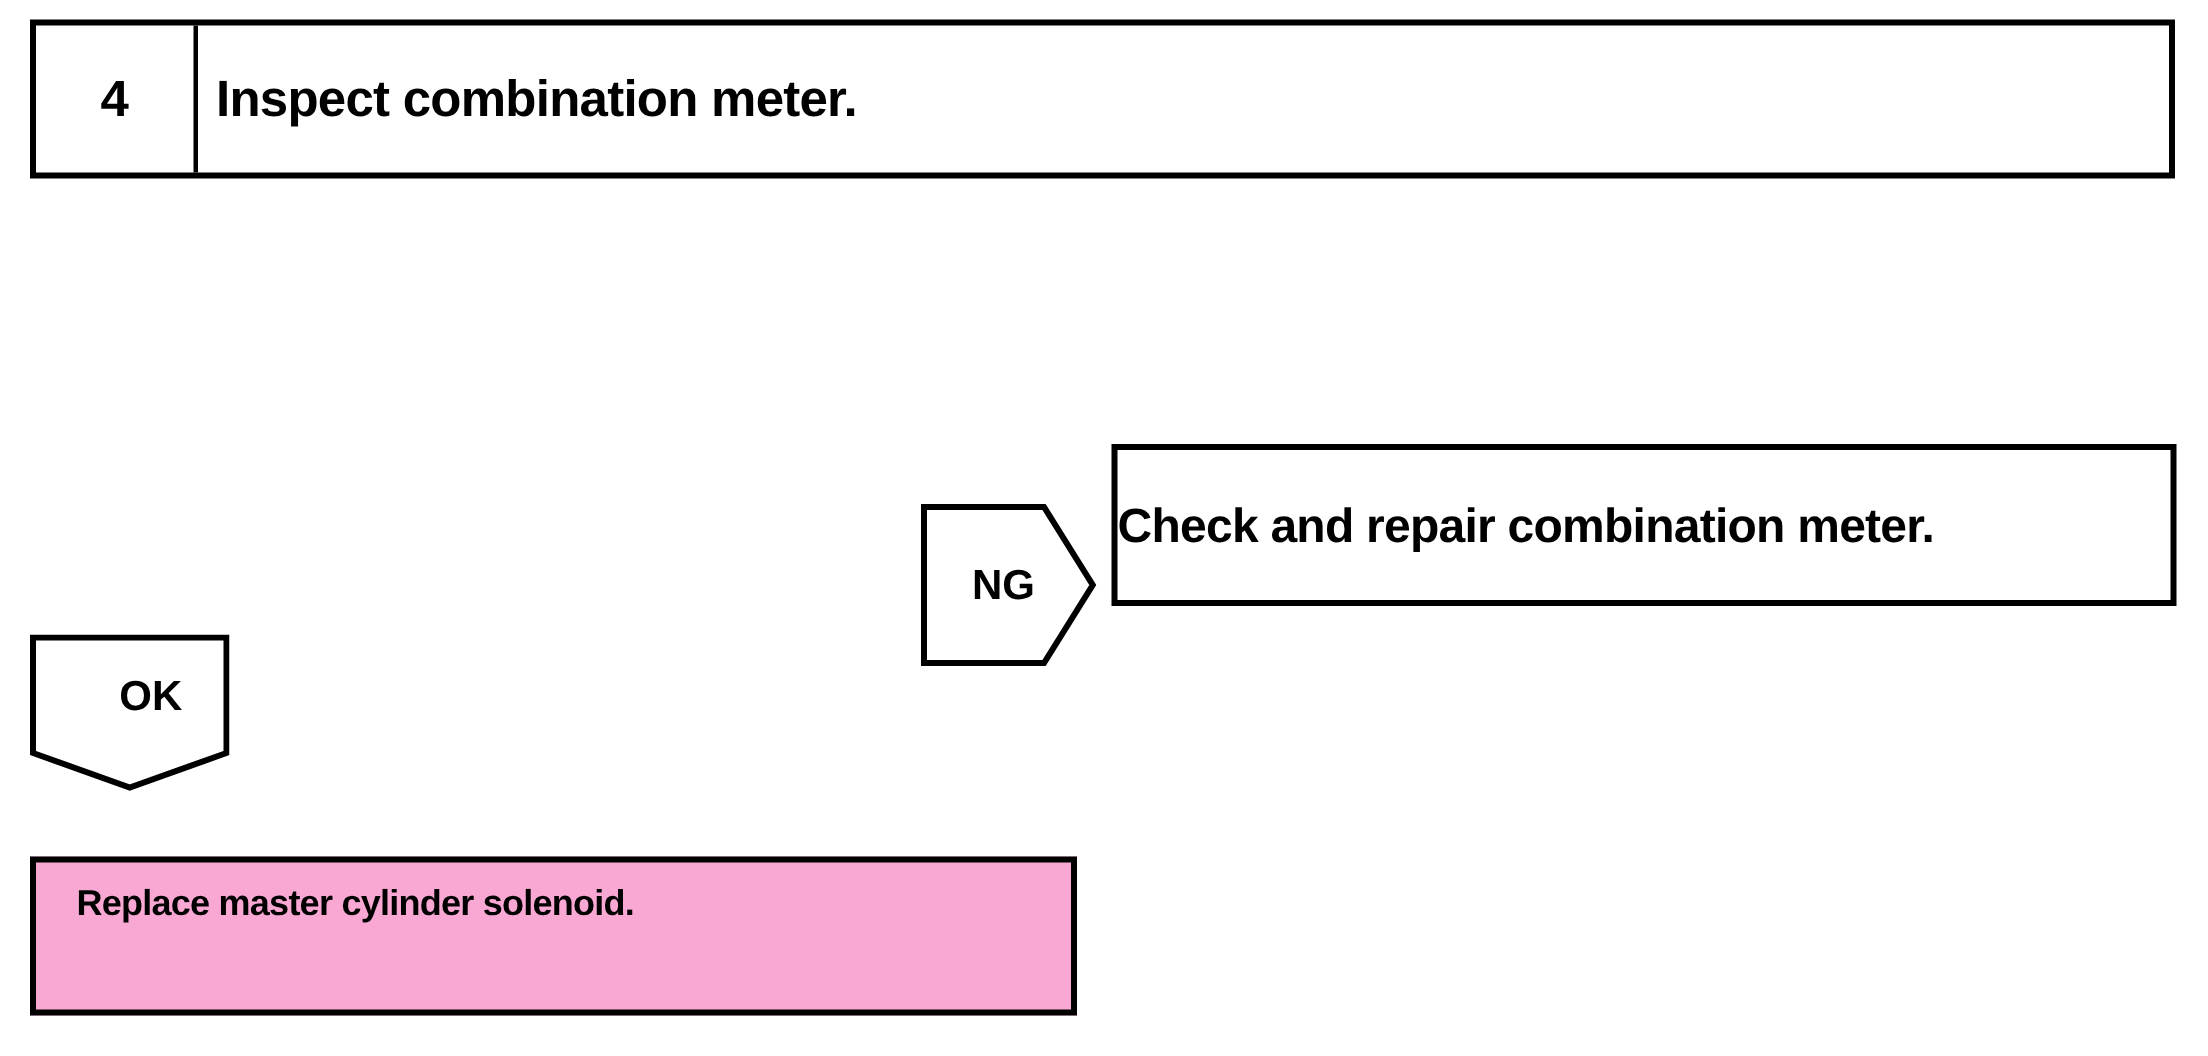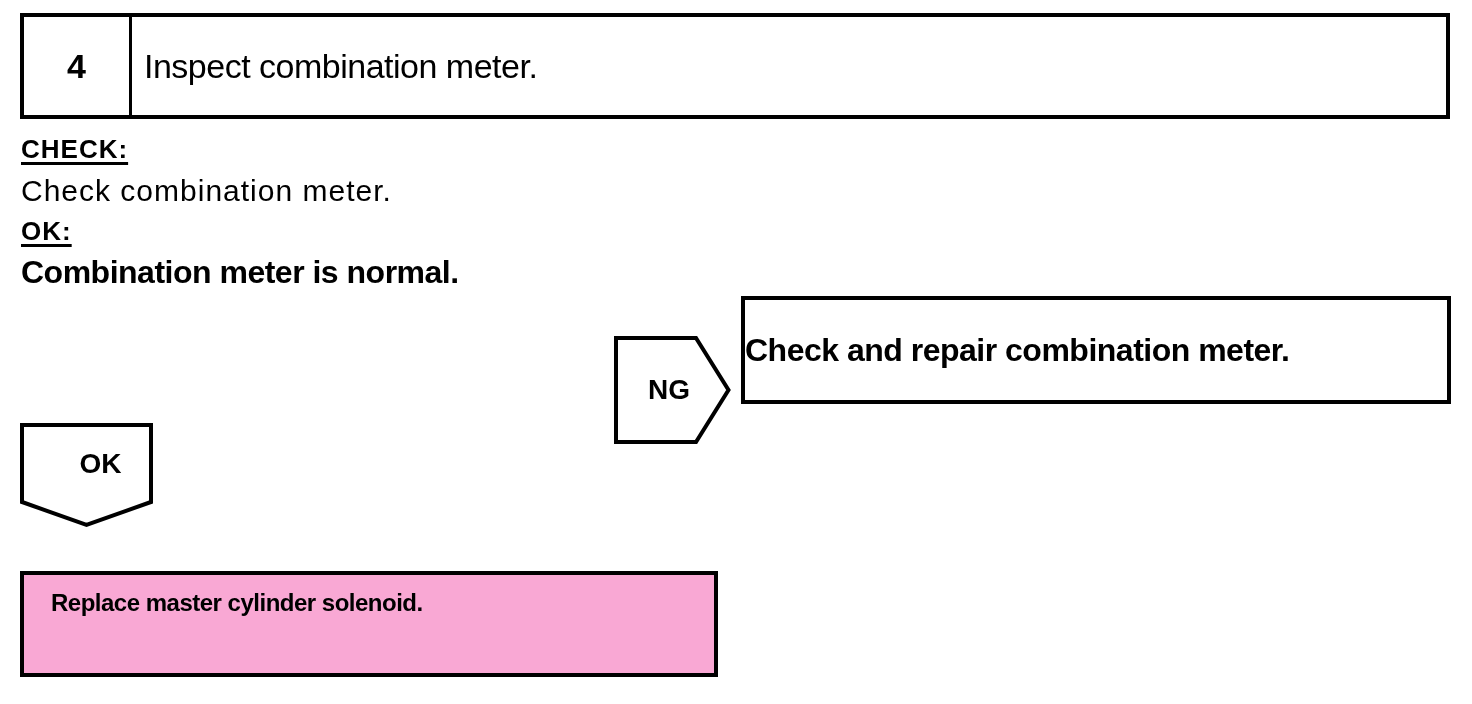--- a/index.html
+++ b/index.html
@@ -28,21 +28,21 @@
   .step-number-cell {
     width: 108px;
     border-right: 3px solid #000;
     display: flex; align-items: center; justify-content: center;
     font-size: 34px; font-weight: bold;
   }
   .step-title-cell {
     flex: 1;
     display: flex; align-items: center;
     padding-left: 12px;
-    font-size: 34px; font-weight: normal;
+    font-size: 34px; font-weight: bold;
     letter-spacing: -0.5px;
     white-space: nowrap;
   }
 
   
   .procedure {
     position: absolute;
     left: 21px; top: 129px;
     line-height: 41px;
     white-space: nowrap;
@@ -116,26 +116,20 @@
 </head>
 <body>
 
 <div class="page">
 
   <div class="step-header">
     <div class="step-number-cell">4</div>
     <div class="step-title-cell">Inspect combination meter.</div>
   </div>
 
-  <div class="procedure">
-    <div class="proc-heading">CHECK:</div>
-    <div class="proc-instruction">Check combination meter.</div>
-    <div class="proc-heading">OK:</div>
-    <div class="proc-result">Combination meter is normal.</div>
-  </div>
 
   <div class="ng-connector">
     <svg width="117" height="108" viewBox="0 0 117 108">
       <polygon points="2,2 82,2 114.5,54 82,106 2,106" fill="#ffffff" stroke="#000000" stroke-width="4" stroke-linejoin="miter"></polygon>
     </svg>
     <span class="connector-label">NG</span>
   </div>
 
   <div class="ng-action-box">
     <span>Check and repair combination meter.</span>

